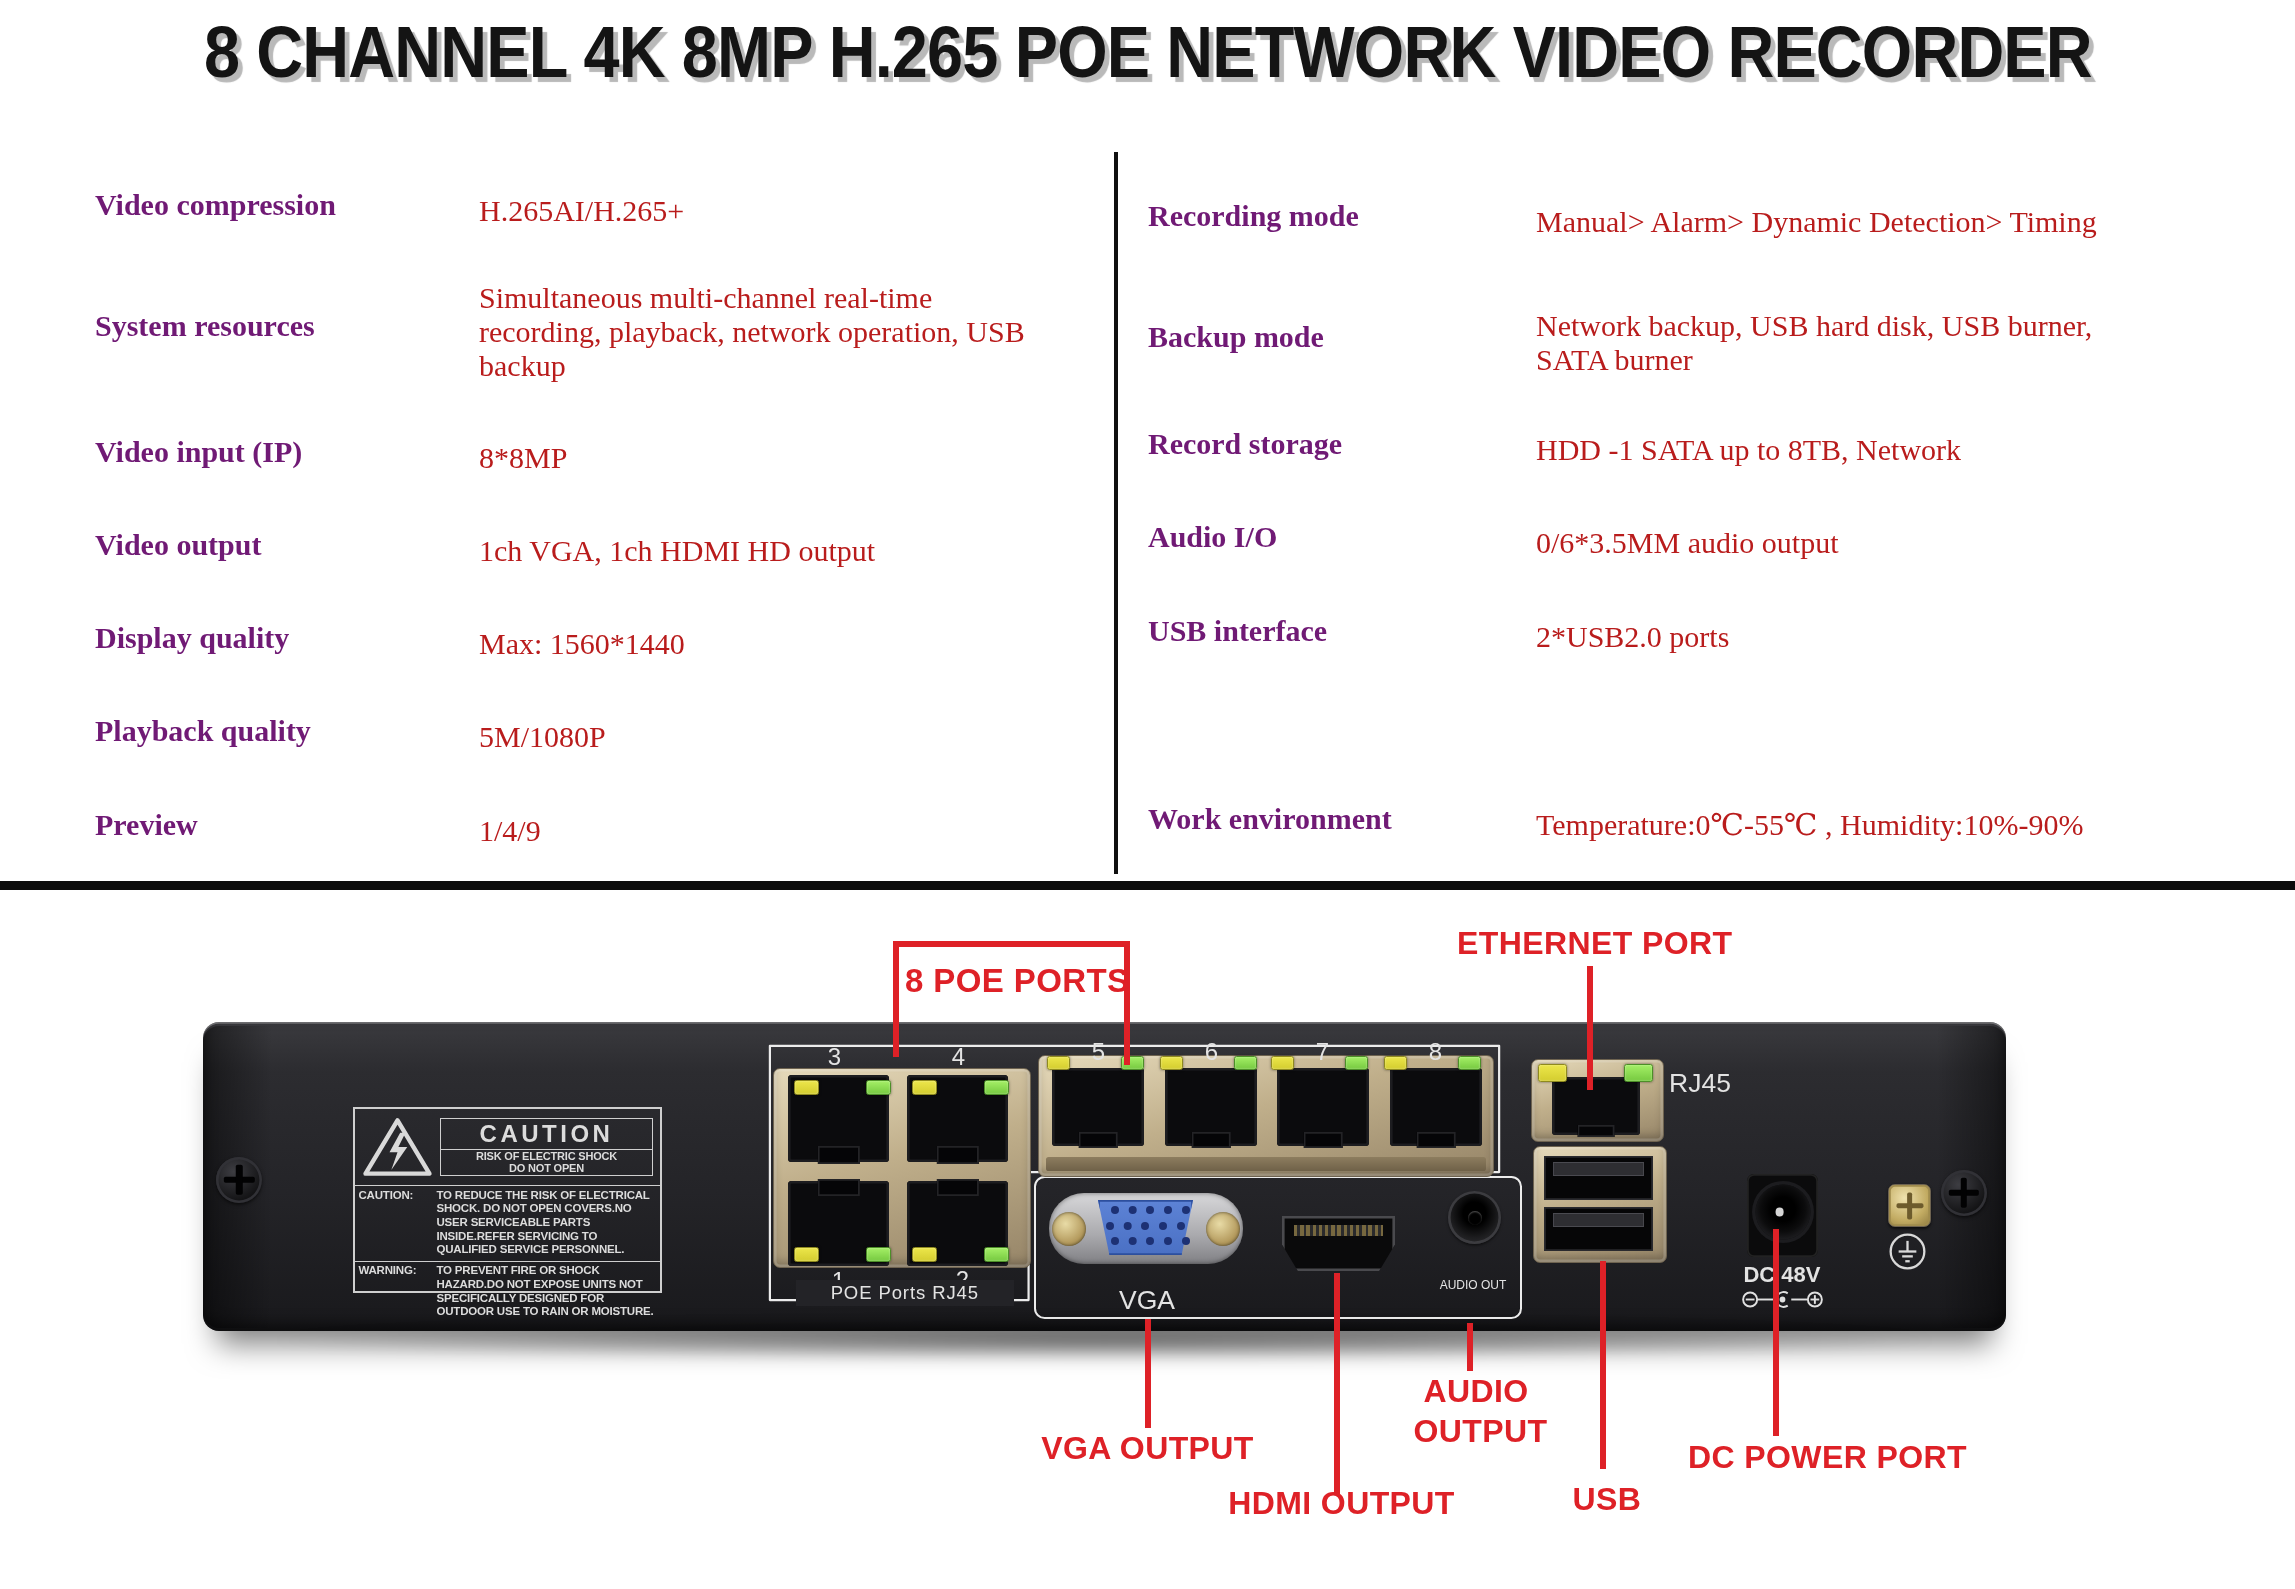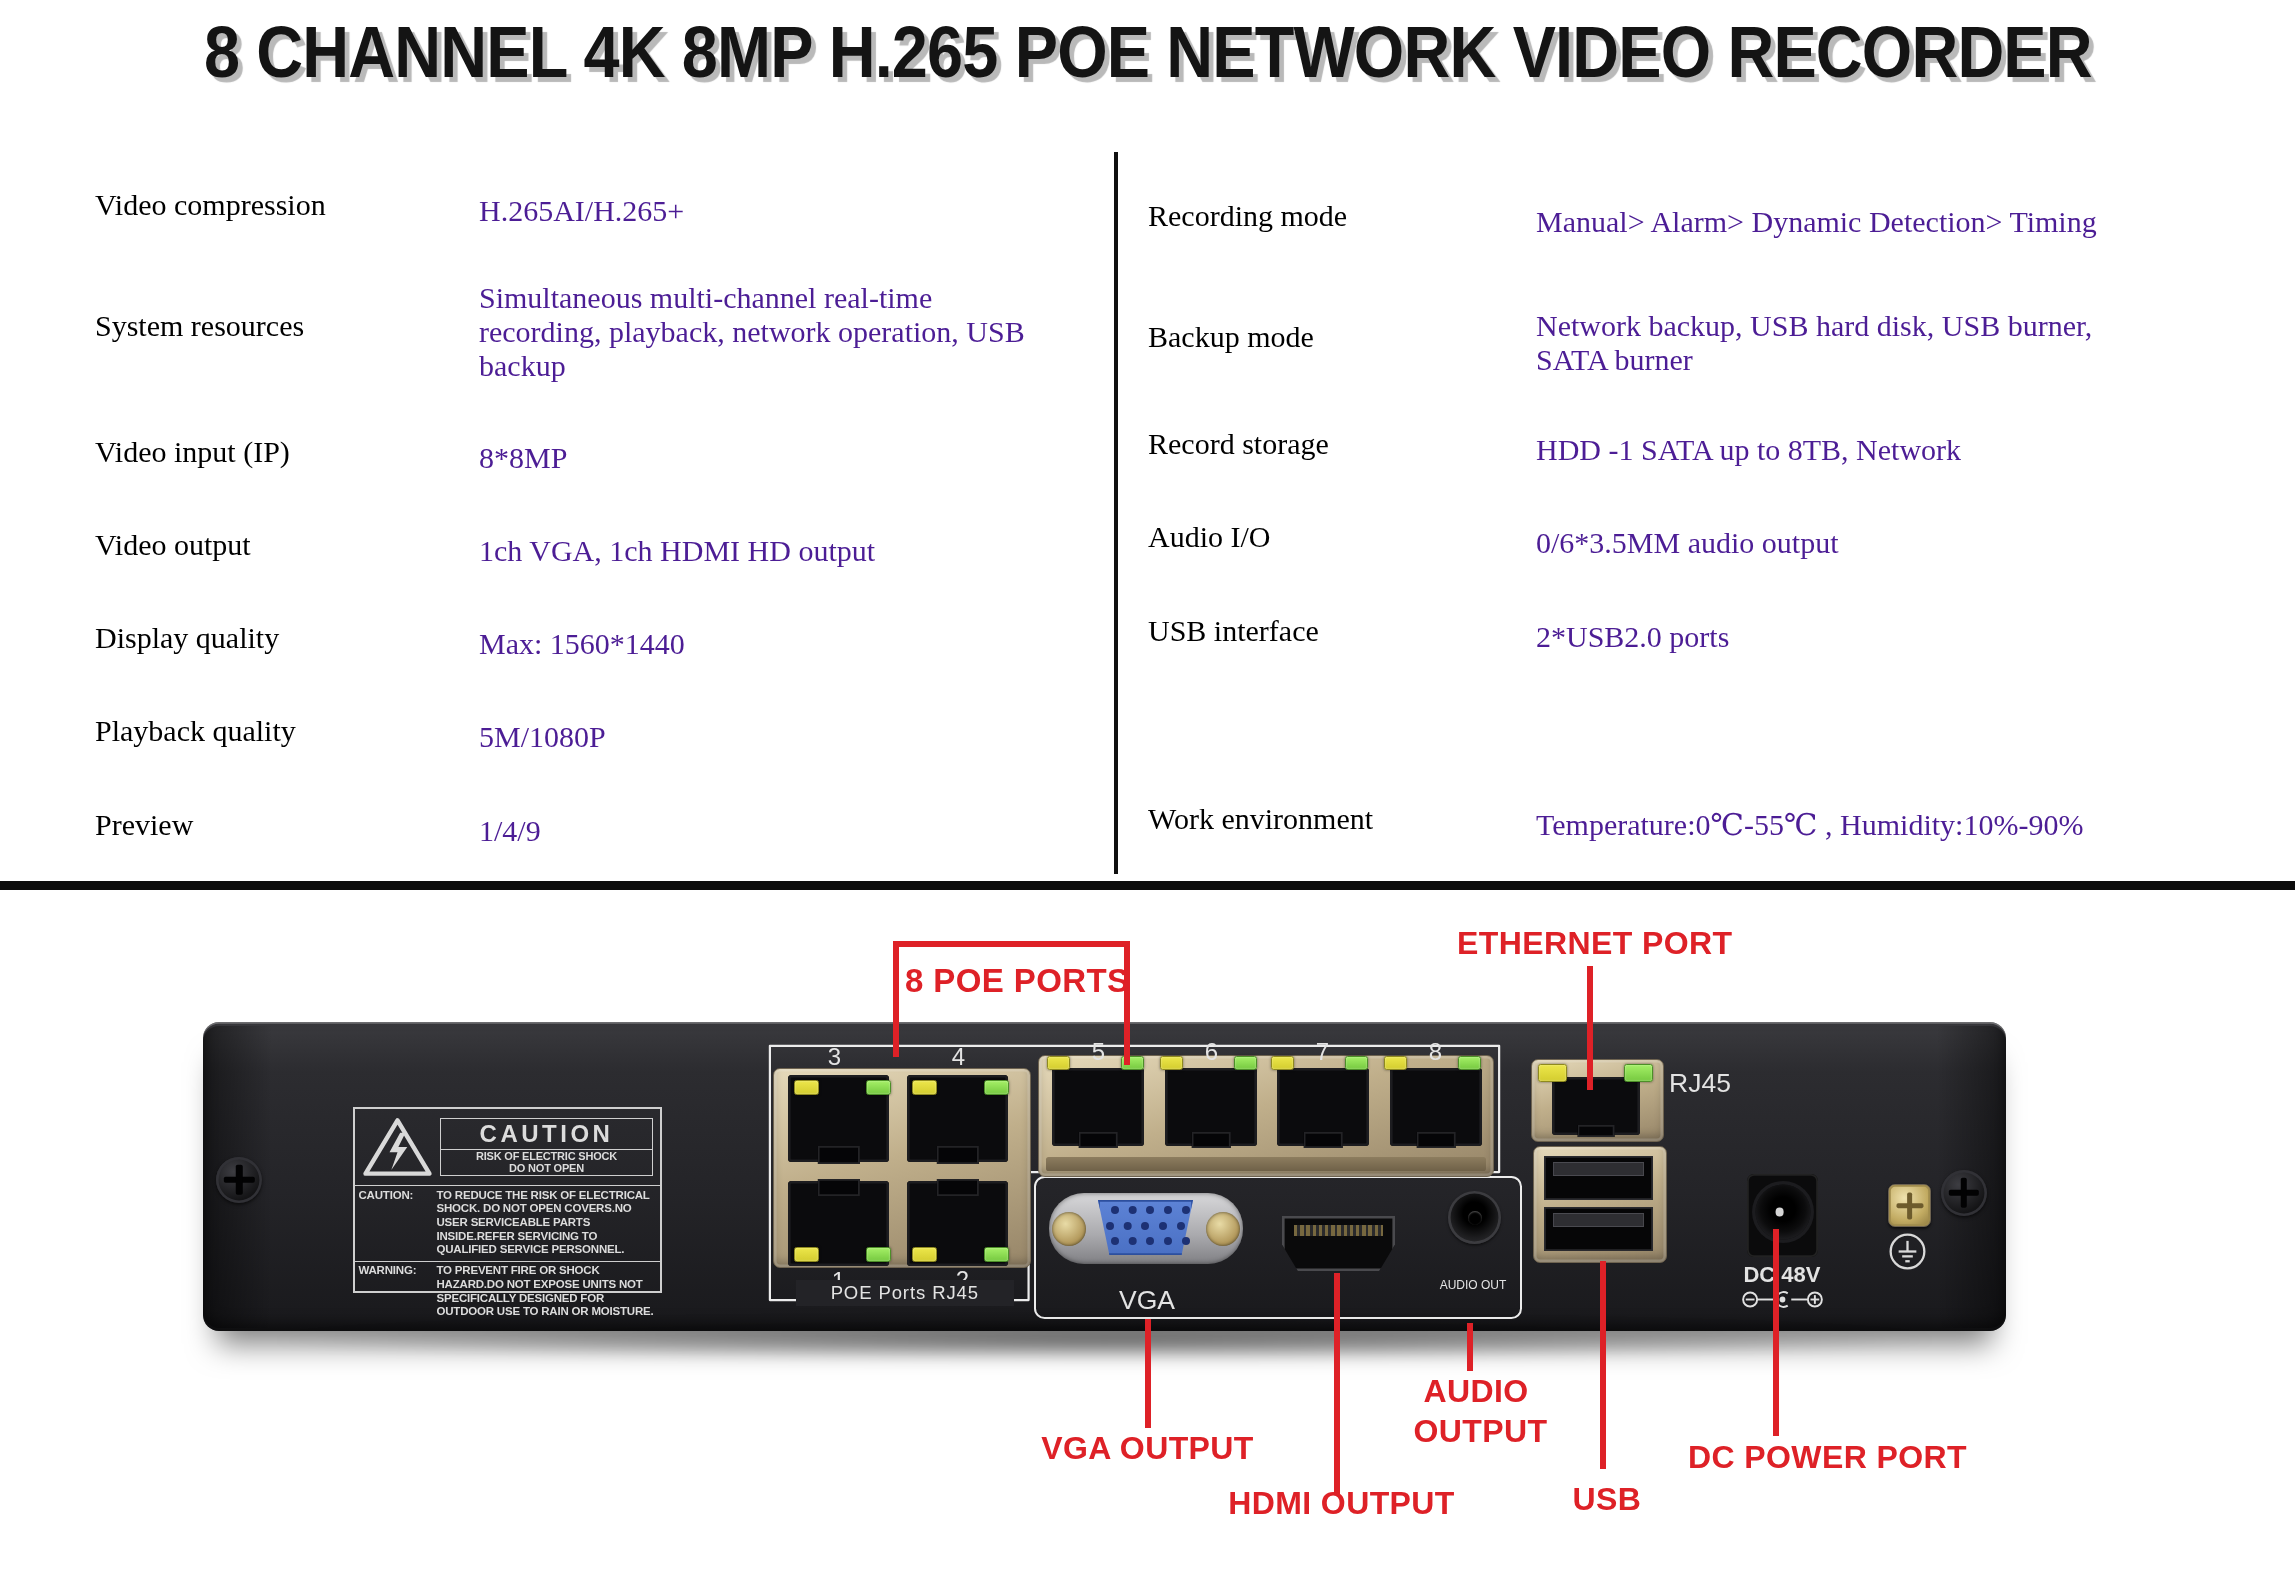--- a/index.html
+++ b/index.html
@@ -15,26 +15,26 @@
     font-size:72px;font-weight:800;color:#141414;letter-spacing:-0.9px;white-space:nowrap;
   }
   .page-title .condense{
     display:inline-block;transform:scaleX(.9);transform-origin:center;
     text-shadow:5.3px 5.3px 0.9px #b9b9b9;
   }
 
   
   .spec-row{position:absolute;display:flex;align-items:center;}
   .spec-label{
-    font-family:"Liberation Serif","DejaVu Serif",serif;font-weight:400;
-    font-size:30px;color:#000000;flex:0 0 auto;
+    font-family:"Liberation Serif","DejaVu Serif",serif;font-weight:700;
+    font-size:30px;color:#701a75;flex:0 0 auto;
   }
   .spec-value{
     font-family:"Liberation Serif","DejaVu Serif","DejaVu Sans",serif;
-    font-size:30px;color:#4c1d95;line-height:34px;margin-top:12px;
+    font-size:30px;color:#b91c1c;line-height:34px;margin-top:12px;
   }
   .col-l .spec-label{width:384px;}
   .col-r .spec-label{width:388px;}
   .col-l .spec-value{width:565px;}
   .col-r .spec-value{width:583px;}
   .nowrap .spec-value{width:auto;white-space:nowrap;}
   .table-divider{position:absolute;left:1114px;top:152px;width:4.4px;height:722px;background:#101010;}
   .table-rule{position:absolute;left:0;top:881px;width:2295px;height:8.8px;background:#0c0c0c;}
 
   

